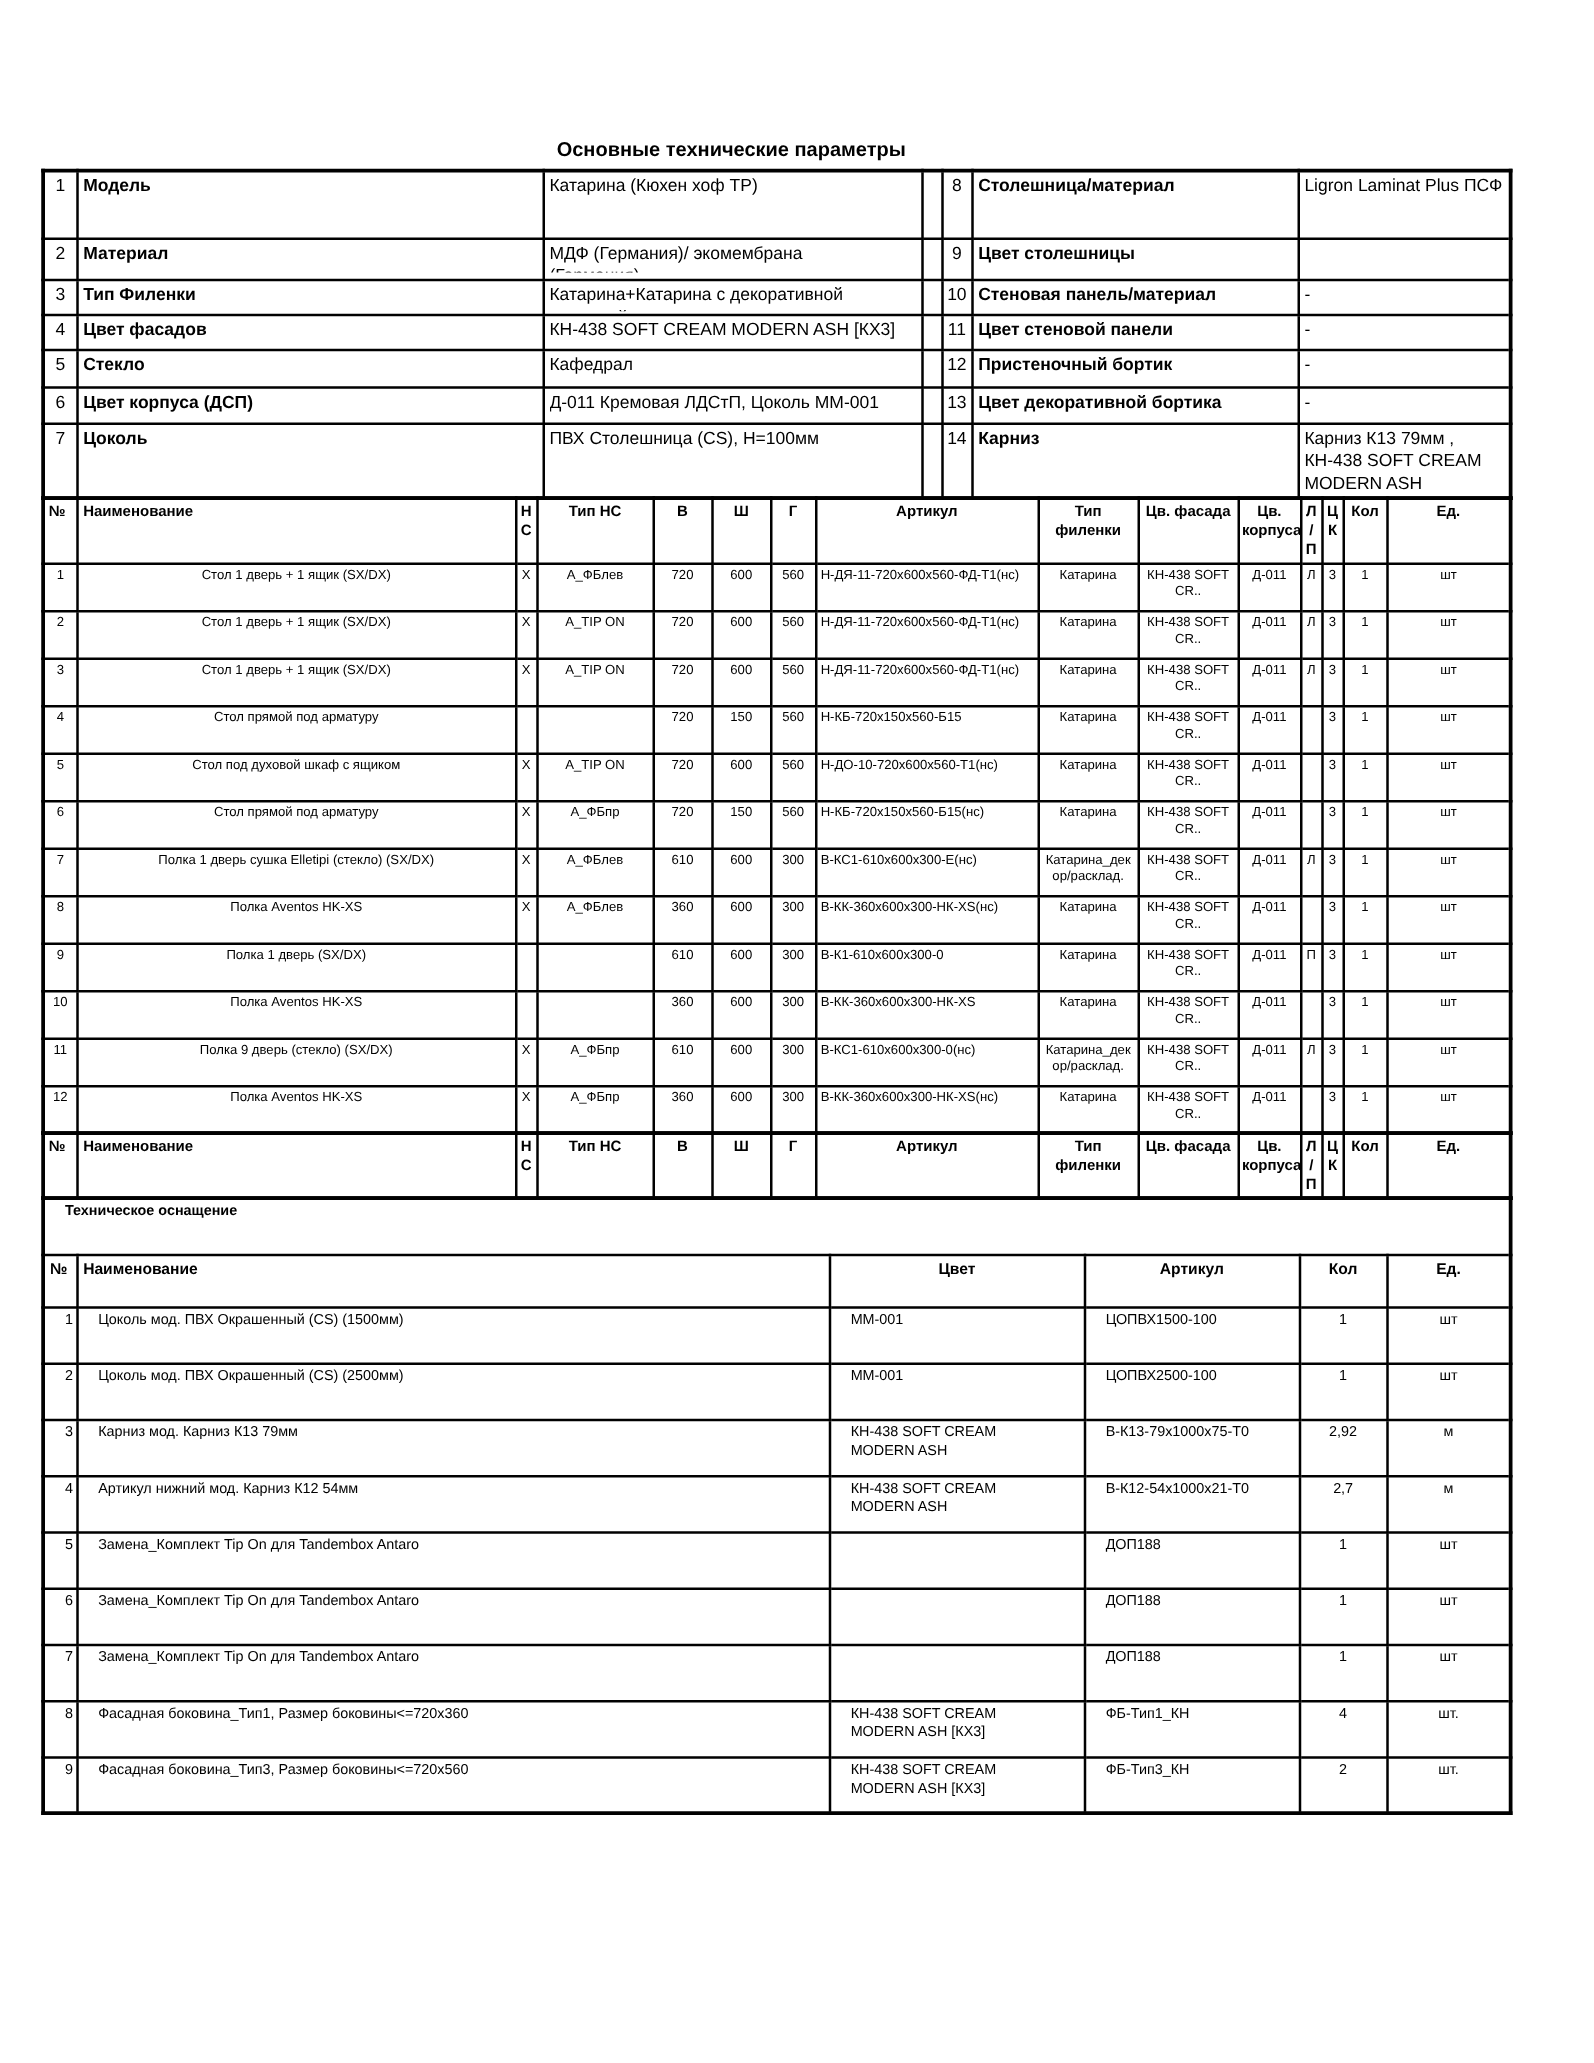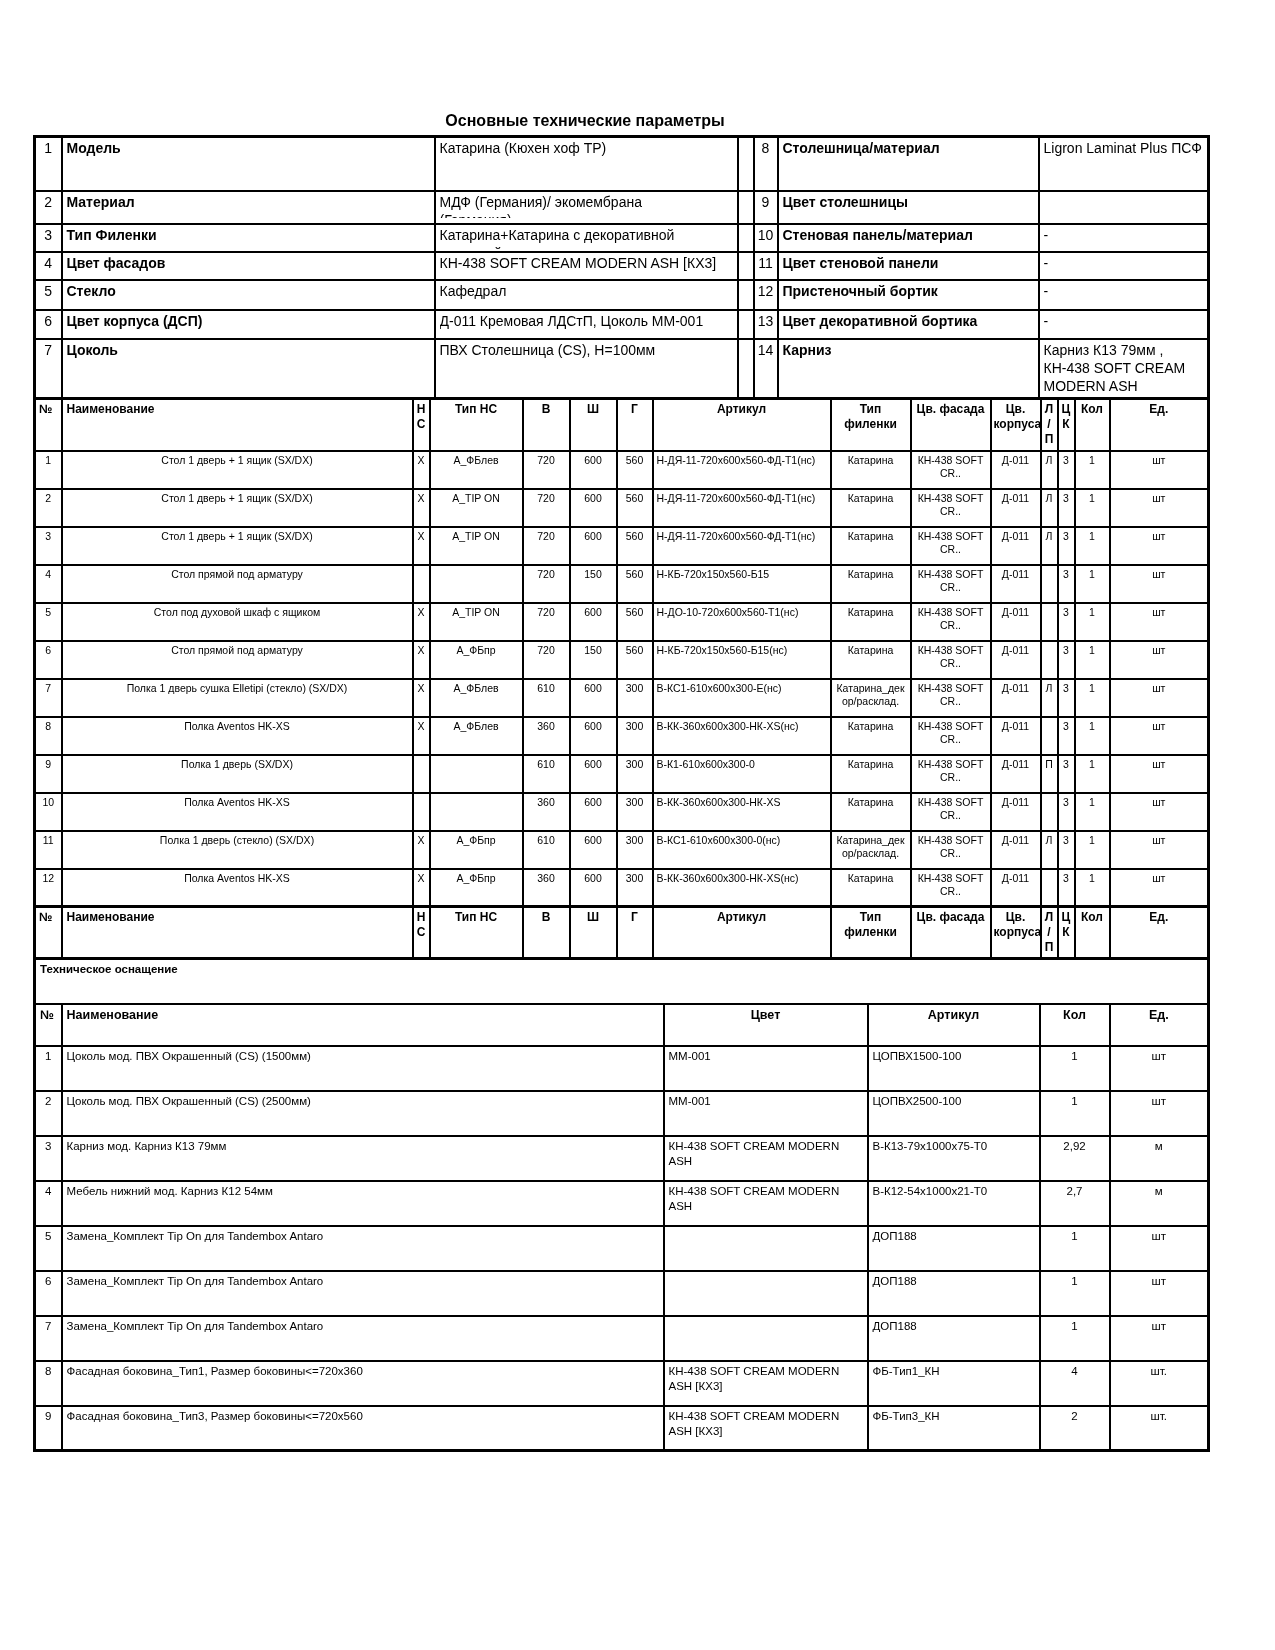--- a/index.html
+++ b/index.html
@@ -30,21 +30,21 @@
   .t-furn th{font-size:12px;font-weight:bold;text-align:center;white-space:pre-line;padding:2px 2px;height:52px;line-height:15px}
   .t-furn th.h-name{text-align:left;padding-left:4px}
   .t-furn th.h-num{text-align:left;padding-left:3px}
   .t-furn td{font-size:10.5px;line-height:13px;padding:2px 3px;height:38px;text-align:center}
   .t-furn td.c-name{text-align:center}
   .t-furn td.c-art{text-align:left;white-space:nowrap}
   .t-furn td.c-fil{word-break:break-all}
   
   .t-tech th{font-size:12.5px;font-weight:bold;text-align:center;padding:3px 4px;height:42px}
   .t-tech th.h-name,.t-tech th.h-num{text-align:left}
-  .t-tech td{font-size:11.5px;line-height:15px;padding:2px 4px;height:45px;text-align:left}
+  .t-tech td{font-size:11.5px;line-height:15px;padding:2px 16px;height:45px;text-align:left}
   .t-tech td.c-kol,.t-tech td.c-ed{text-align:center}
   .t-tech td.c-num{text-align:center}
 </style>
 </head>
 <body>
 
 <div class="sheet">
 
   <div class="main-title">Основные технические параметры</div>
 
@@ -374,21 +374,21 @@
           <td>КН-438 SOFT CR..</td>
           <td>Д-011</td>
           <td></td>
           <td>3</td>
           <td>1</td>
           <td>шт</td>
         </tr>
 
         <tr>
           <td>11</td>
-          <td class="c-name">Полка 1 дверь (стекло) (SX/DX)</td>
+          <td class="c-name">Полка 9 дверь (стекло) (SX/DX)</td>
           <td>X</td>
           <td>А_ФБпр</td>
           <td>610</td>
           <td>600</td>
           <td>300</td>
           <td class="c-art">В-КС1-610х600х300-0(нс)</td>
           <td class="c-fil">Катарина_декор/расклад.</td>
           <td>КН-438 SOFT CR..</td>
           <td>Д-011</td>
           <td>Л</td>
@@ -507,21 +507,21 @@
           <td class="c-num">3</td>
           <td>Карниз мод. Карниз К13 79мм</td>
           <td>КН-438 SOFT CREAM MODERN ASH</td>
           <td>В-К13-79х1000х75-Т0</td>
           <td class="c-kol">2,92</td>
           <td class="c-ed">м</td>
         </tr>
 
         <tr>
           <td class="c-num">4</td>
-          <td>Мебель нижний мод. Карниз К12 54мм</td>
+          <td>Артикул нижний мод. Карниз К12 54мм</td>
           <td>КН-438 SOFT CREAM MODERN ASH</td>
           <td>В-К12-54х1000х21-Т0</td>
           <td class="c-kol">2,7</td>
           <td class="c-ed">м</td>
         </tr>
 
         <tr>
           <td class="c-num">5</td>
           <td>Замена_Комплект Tip On для Tandembox Antaro</td>
           <td></td>

